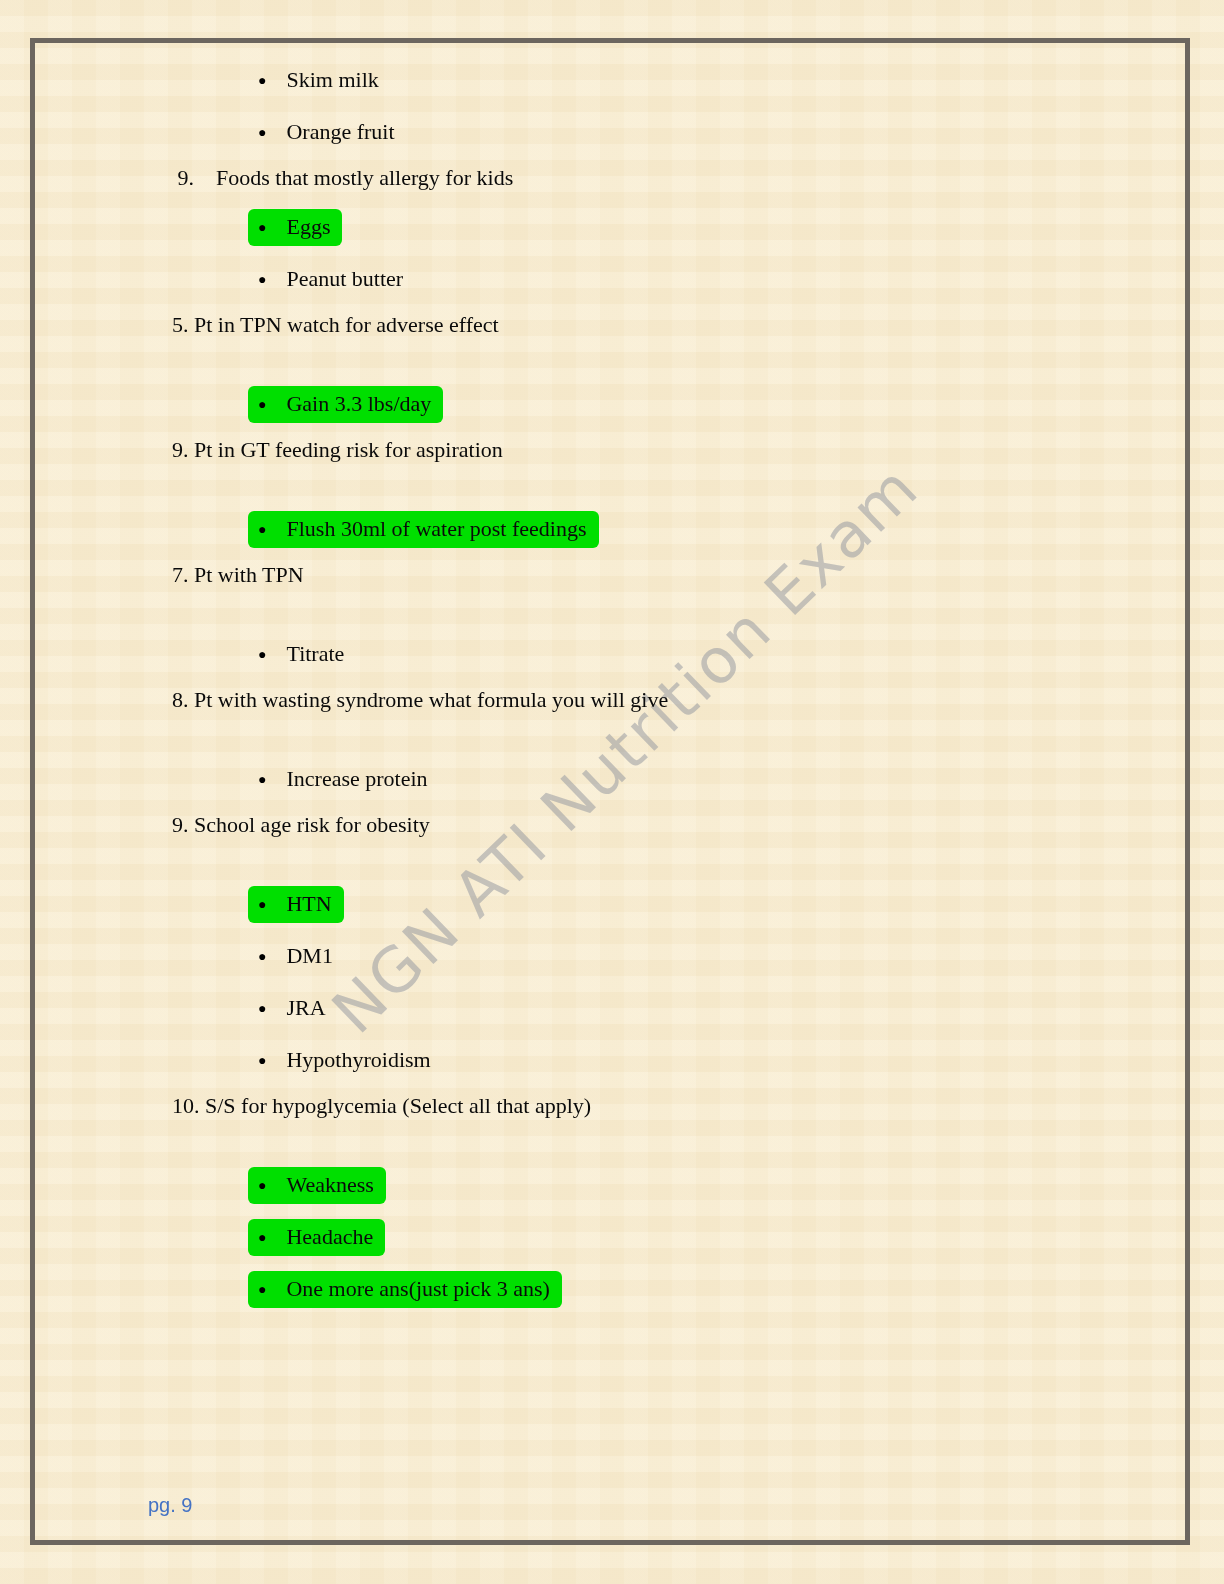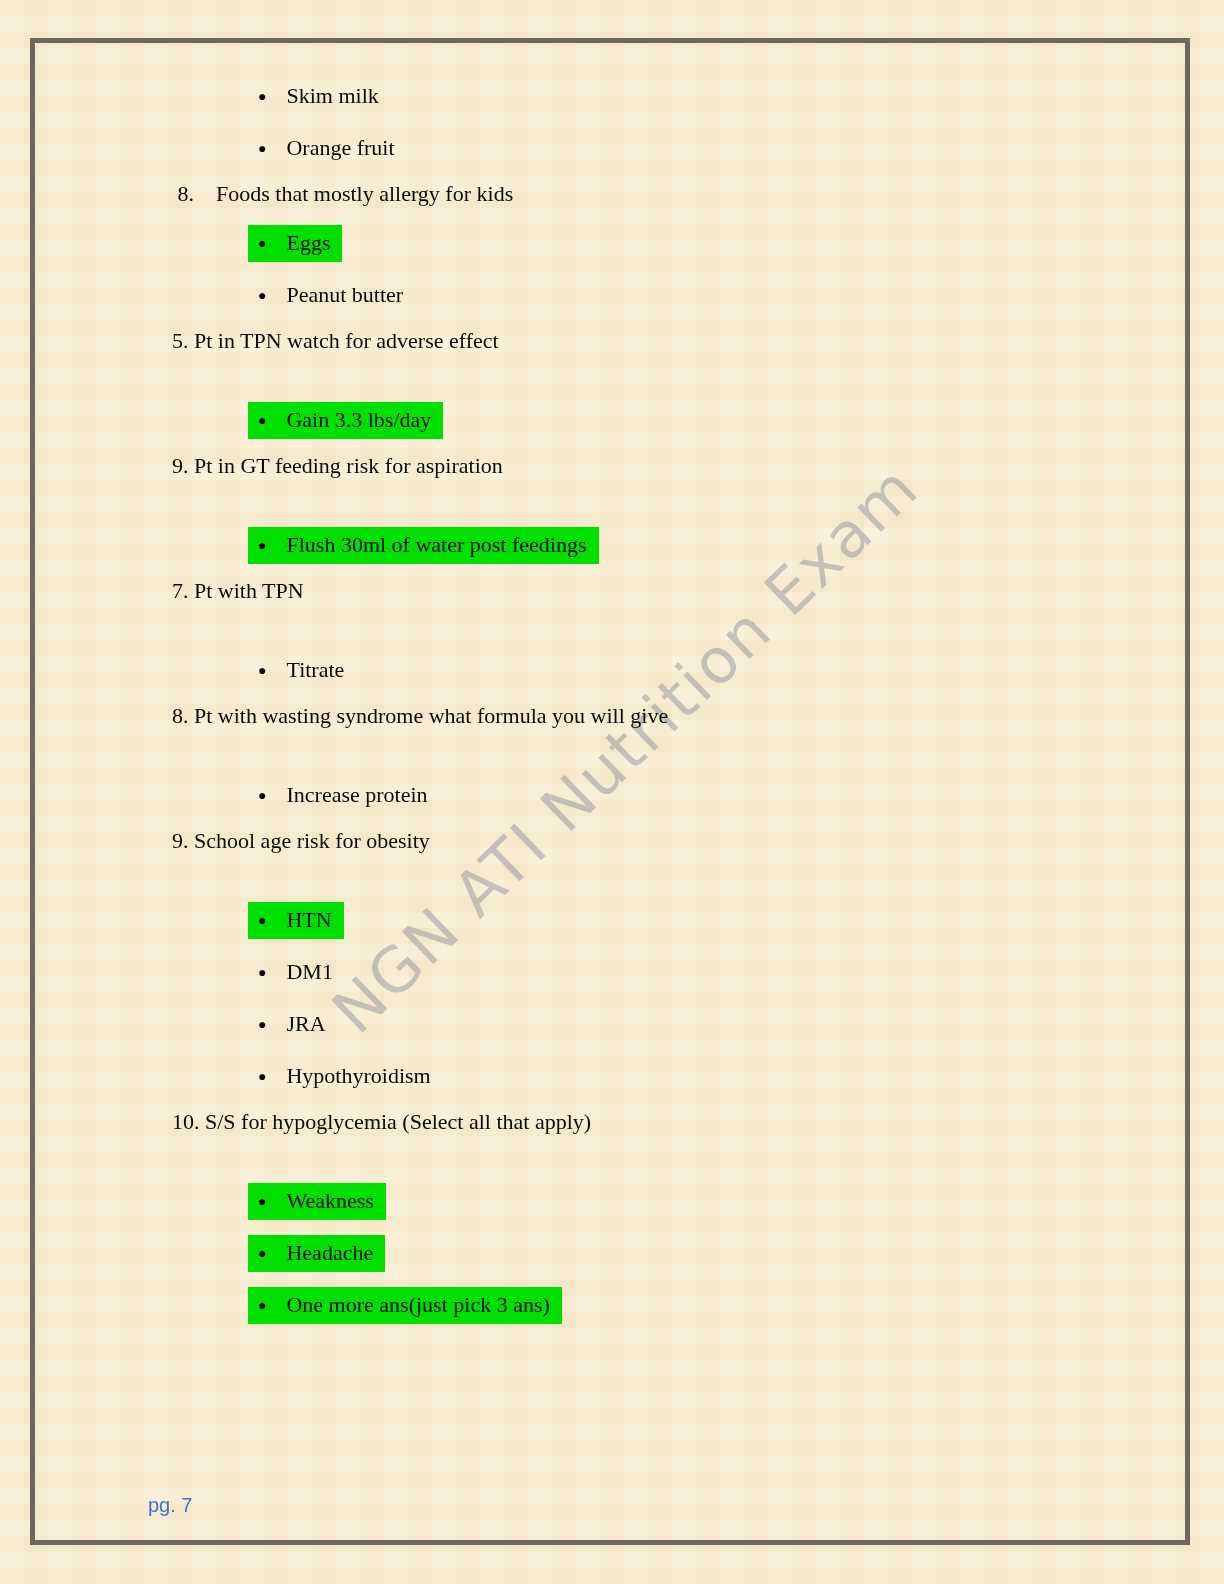--- a/index.html
+++ b/index.html
@@ -30,41 +30,41 @@
     font-family:"DejaVu Sans", sans-serif;
     font-size:62px;
     letter-spacing:2px;
     white-space:nowrap;
     color:var(--wm,rgba(148,152,160,.52));
     z-index:1;
     pointer-events:none;
   }
   .content{
     position:absolute;
-    left:0; top:16px; width:1224px;
+    left:0; top:0; width:1224px;
     padding-top:62px;
     z-index:2;
   }
   .question{
     margin:14px 0 0 172px;
     font-size:22px;
     line-height:26px;
     white-space:pre-wrap;
   }
   .optrow{ margin:15px 0 0 248px; }
   .optrow.gap-start{ margin-top:0; }
   .optrow.gap-tight{ margin-top:18px; }
   .optrow.gap-blank{ margin-top:48px; }
   .pill{
     display:inline-block;
     padding:6px 12px 6px 8px;
     line-height:24px;
     font-size:22px;
   }
-  .pill.hl{ background:var(--hl,#00df00); }
+  .pill.hl{ background:var(--hl,#00df00);border-radius:6px; }
   .bullet{
     display:inline-block;
     font-size:14px;
     vertical-align:2px;
     margin-right:20px;
     margin-left:2px;
     color:#000;
   }
   .page-number{
     position:absolute;
@@ -78,21 +78,21 @@
 </head>
 <body>
 
 <div class="frame"></div>
 
 <div class="watermark">NGN ATI Nutrition Exam</div>
 
 <div class="content">
     <div class="optrow gap-start"><span class="pill"><span class="bullet">●</span><span>Skim milk</span></span></div>
     <div class="optrow gap-normal"><span class="pill"><span class="bullet">●</span><span>Orange fruit</span></span></div>
-    <div class="question"> 8.    Foods that mostly allergy for kids</div>
+    <div class="question"> 9.    Foods that mostly allergy for kids</div>
     <div class="optrow gap-tight"><span class="pill hl"><span class="bullet">●</span><span>Eggs</span></span></div>
     <div class="optrow gap-normal"><span class="pill"><span class="bullet">●</span><span>Peanut butter</span></span></div>
     <div class="question">5. Pt in TPN watch for adverse effect</div>
     <div class="optrow gap-blank"><span class="pill hl"><span class="bullet">●</span><span>Gain 3.3 lbs/day</span></span></div>
     <div class="question">9. Pt in GT feeding risk for aspiration</div>
     <div class="optrow gap-blank"><span class="pill hl"><span class="bullet">●</span><span>Flush 30ml of water post feedings</span></span></div>
     <div class="question">7. Pt with TPN</div>
     <div class="optrow gap-blank"><span class="pill"><span class="bullet">●</span><span>Titrate</span></span></div>
     <div class="question">8. Pt with wasting syndrome what formula you will give</div>
     <div class="optrow gap-blank"><span class="pill"><span class="bullet">●</span><span>Increase protein</span></span></div>
@@ -100,13 +100,13 @@
     <div class="optrow gap-blank"><span class="pill hl"><span class="bullet">●</span><span>HTN</span></span></div>
     <div class="optrow gap-normal"><span class="pill"><span class="bullet">●</span><span>DM1</span></span></div>
     <div class="optrow gap-normal"><span class="pill"><span class="bullet">●</span><span>JRA</span></span></div>
     <div class="optrow gap-normal"><span class="pill"><span class="bullet">●</span><span>Hypothyroidism</span></span></div>
     <div class="question">10. S/S for hypoglycemia (Select all that apply)</div>
     <div class="optrow gap-blank"><span class="pill hl"><span class="bullet">●</span><span>Weakness</span></span></div>
     <div class="optrow gap-normal"><span class="pill hl"><span class="bullet">●</span><span>Headache</span></span></div>
     <div class="optrow gap-normal"><span class="pill hl"><span class="bullet">●</span><span>One more ans(just pick 3 ans)</span></span></div>
   </div>
 
-<div class="page-number">pg. 7</div>
+<div class="page-number">pg. 9</div>
 
 </body></html>

